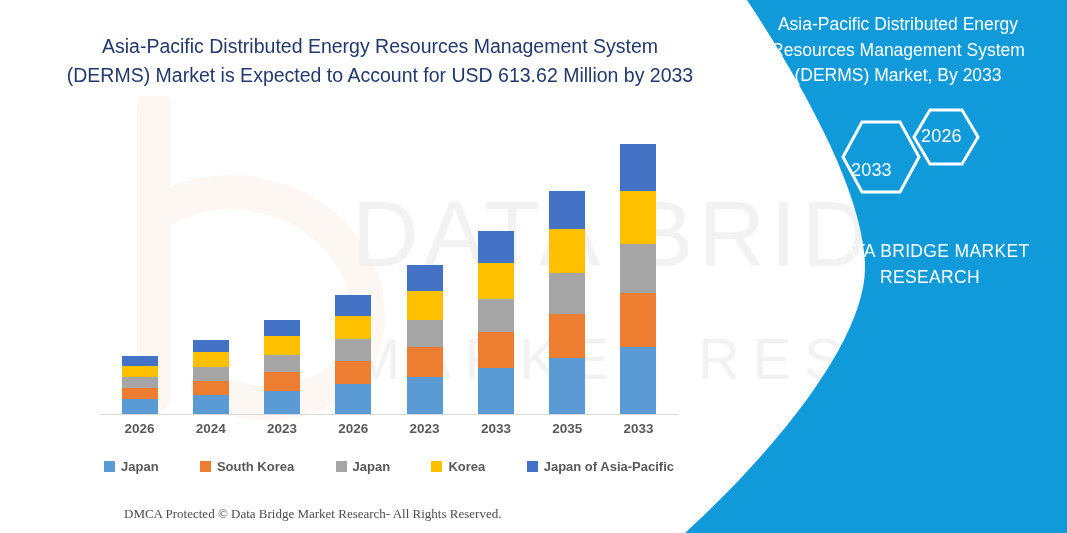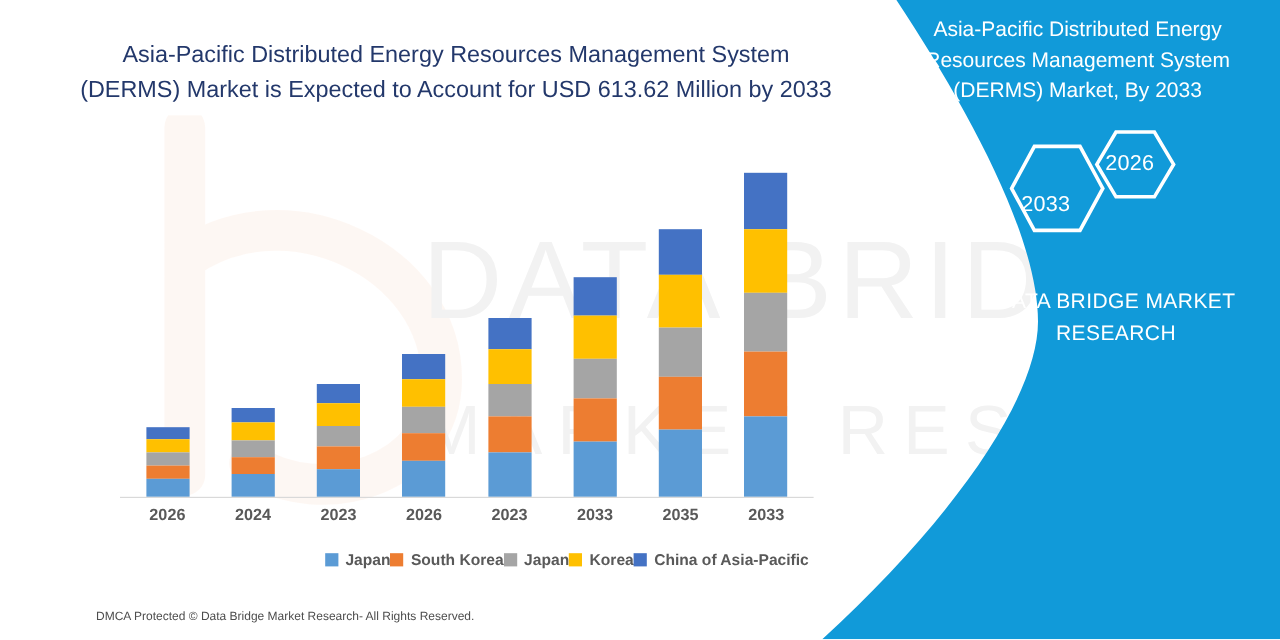--- a/index.html
+++ b/index.html
@@ -69,34 +69,34 @@
     display:flex;justify-content:space-between;
   }
   .x-label{
     width:71px;text-align:center;
     font-size:13.5px;font-weight:bold;color:#595959;
   }
 
   
   .legend{
     position:absolute;left:104px;top:455px;width:570px;height:22px;
-    display:flex;align-items:center;justify-content:flex-end;
+    display:flex;align-items:center;justify-content:space-between;
   }
   .legend-item{display:flex;align-items:center;gap:6px;}
   .legend-swatch{width:11px;height:11px;display:block;flex:none;}
   .legend-label{font-size:13px;font-weight:bold;color:#595959;white-space:nowrap;}
 
   
   .footer{
     position:absolute;left:80px;top:506px;width:600px;height:16px;
     display:flex;justify-content:space-between;align-items:center;
   }
   .footer-text{
-    font-family:Liberation Sans, sans-serif;
-    font-size:10px;color:#4d4d4d;white-space:nowrap;
+    font-family:Liberation Serif, serif;
+    font-size:13px;color:#4d4d4d;white-space:nowrap;margin-left:44px;
   }
 
   
   .panel{
     position:absolute;right:0;top:0;width:420px;height:533px;
     pointer-events:none;
   }
   .panel-svg{position:absolute;right:0;top:0;}
   .panel-title{
     position:absolute;left:742px;top:12px;width:312px;
@@ -232,21 +232,21 @@
       <div class="legend-item">
         <span class="legend-swatch" style="background: rgb(165, 165, 165);"></span>
         <span class="legend-label">Japan</span>
       </div>
       <div class="legend-item">
         <span class="legend-swatch" style="background: rgb(255, 192, 0);"></span>
         <span class="legend-label">Korea</span>
       </div>
       <div class="legend-item">
         <span class="legend-swatch" style="background: rgb(68, 114, 196);"></span>
-        <span class="legend-label">China of Asia-Pacific</span>
+        <span class="legend-label">Japan of Asia-Pacific</span>
       </div>
     </div>
 
   <div class="footer">
     <div class="footer-text">DMCA Protected © Data Bridge Market Research- All Rights Reserved.</div>
   </div>
 
   <div class="panel">
     <svg class="panel-svg" width="420" height="533" viewBox="0 0 420 533" aria-hidden="true">
       <path id="panel-path" d="M 100 0 L 420 0 L 420 533 L 38 533 C 150 430, 218 330, 218 268 C 218 196, 158 88, 100 0 Z" fill="#119AD9"></path>

